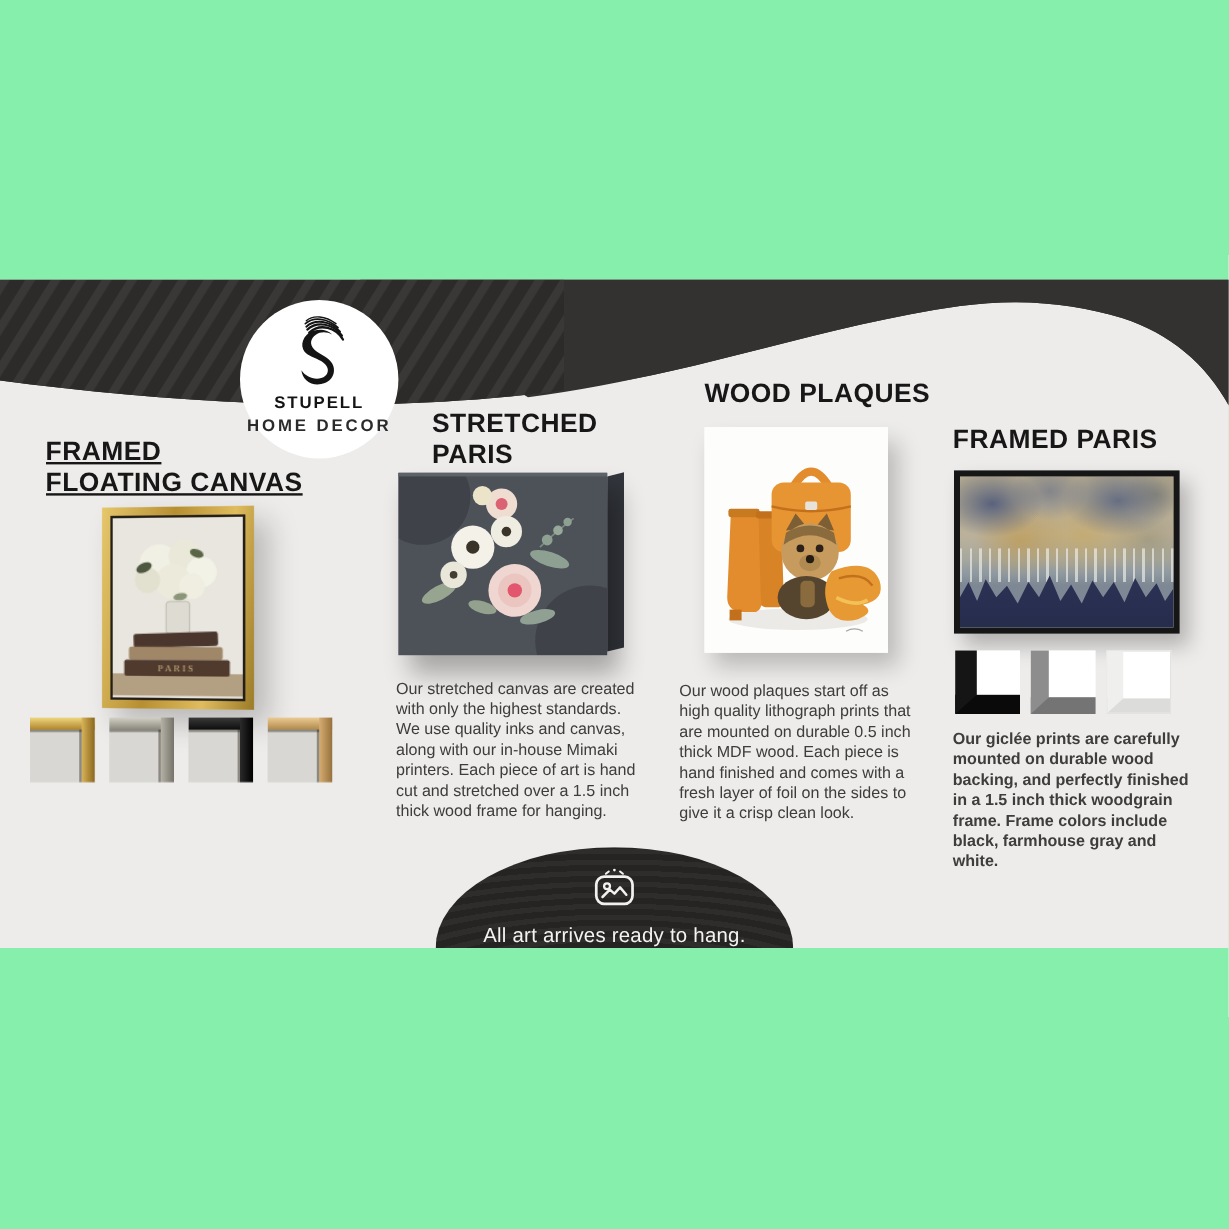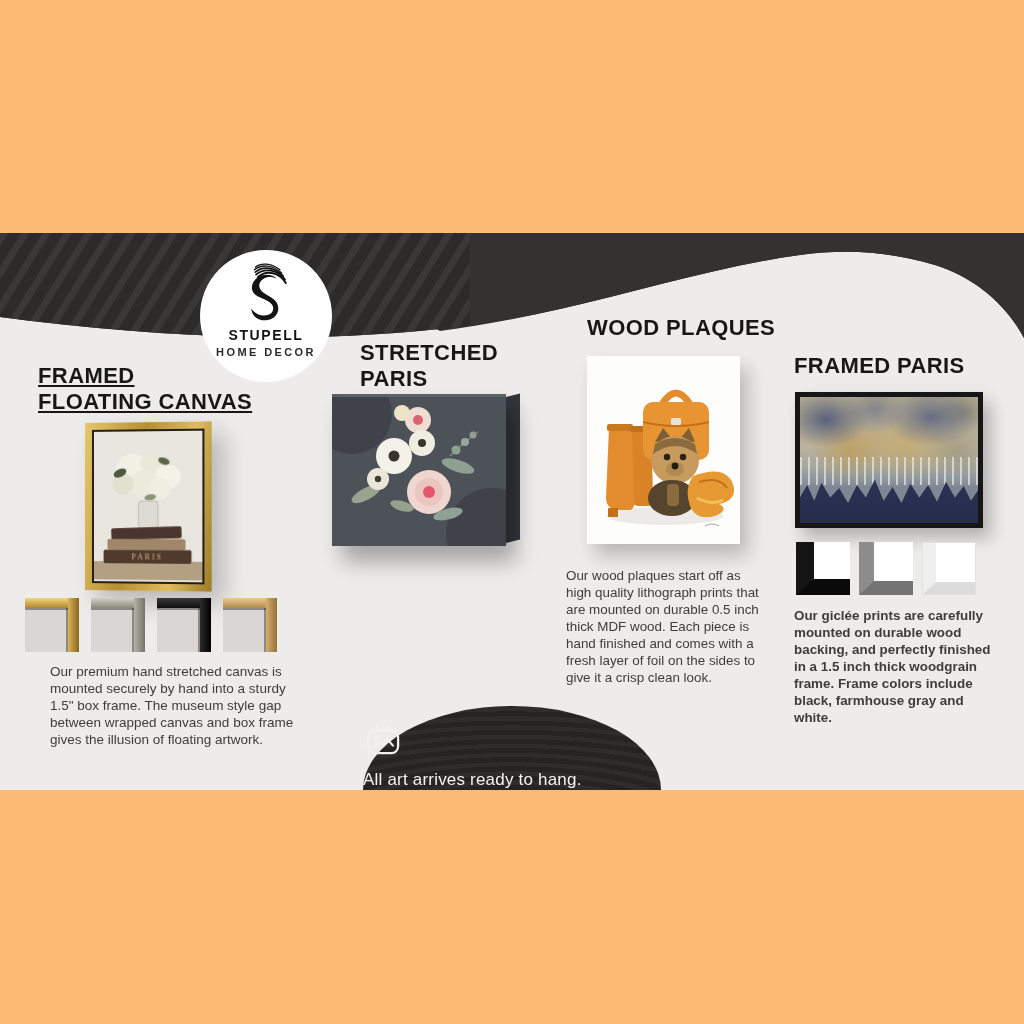--- a/index.html
+++ b/index.html
@@ -1,25 +1,25 @@
 <!DOCTYPE html>
 <html><head>
 <meta charset="utf-8">
 <style>
   html,body{margin:0;padding:0;background:#ffffff;}
-  .page{position:relative;width:1024px;height:1024px;background:#fdba74;overflow:hidden;
+  .page{position:relative;width:1024px;height:1024px;background:#86efac;overflow:hidden;
         font-family:"Liberation Sans", sans-serif;}
   .band{position:absolute;left:0;top:233px;width:1024px;height:557px;background:#edecea;}
   .top-swirl{position:absolute;left:0;top:233px;width:1024px;height:130px;}
   
   .logo-circle{position:absolute;left:200px;top:250px;width:132px;height:132px;border-radius:50%;
                background:#ffffff;display:flex;flex-direction:column;align-items:center;z-index:5;}
   .logo-s{margin-top:9px;width:58px;height:66px;}
   .logo-name{font-size:14px;font-weight:bold;letter-spacing:1.6px;color:#141414;margin-top:2px;}
-  .logo-tag{font-size:11px;font-weight:bold;letter-spacing:2.4px;color:#2b2b2b;margin-top:3px;}
+  .logo-tag{font-size:14px;font-weight:bold;letter-spacing:2.4px;color:#2b2b2b;margin-top:3px;}
   
   .hd{position:absolute;color:#171717;font-weight:800;font-size:22px;line-height:26px;letter-spacing:.4px;z-index:4;}
   .hd span{display:block;}
   
   .para{position:absolute;color:#3e3d3c;font-size:13.4px;line-height:17px;z-index:4;}
   
   .art1{position:absolute;left:85px;top:423px;width:125px;height:167px;
         background:linear-gradient(100deg,#e6c76c 0%,#b78f33 40%,#dfbc5e 72%,#9c7b28 100%);
         padding:7px;box-sizing:border-box;box-shadow:12px 12px 22px rgba(0,0,0,.22);
         transform:perspective(700px) rotateY(-6deg);transform-origin:left center;}
@@ -66,21 +66,21 @@
   .sw2 .L{position:absolute;inset:0;box-sizing:border-box;}
   .sw2-black .L{border-left:18px solid #151515;border-bottom:16px solid #0a0a0a;}
   .sw2-gray .L{border-left:15px solid #8d8d8d;border-bottom:14px solid #747474;}
   .sw2-white .L{border-left:13px solid #efefee;border-bottom:12px solid #dcdcda;}
   
   .dome{position:absolute;left:363px;top:706px;width:298px;height:84px;z-index:6;
         background:
          repeating-radial-gradient(120% 150% at 50% 170%, rgba(255,255,255,.045) 0 12px, rgba(255,255,255,0) 12px 26px),
          #262423;
         border-radius:50% 50% 0 0 / 100% 100% 0 0;
-        display:flex;flex-direction:column;gap:10px;}
+        display:flex;flex-direction:column;align-items:center;gap:10px;}
   .dome-text{color:#f4f3f1;font-size:17px;margin-top:4px;letter-spacing:.2px;}
 </style>
 </head>
 <body>
 
 <div class="page">
 
   <div class="band"></div>
 
   <svg class="top-swirl" viewBox="0 0 1024 130" preserveAspectRatio="none">
@@ -170,21 +170,20 @@
         <div class="gapline-v"></div>
       </div>
     <div class="swatch sw-tan">
         <div class="bar-t"></div>
         <div class="bar-r"></div>
         <div class="gapline"></div>
         <div class="gapline-v"></div>
       </div>
   </div>
 
-  <div class="para" style="left:50px;top:663px;width:250px;font-size:13.5px;">Our premium hand stretched canvas is mounted securely by hand into a sturdy 1.5" box frame. The museum style gap between wrapped canvas and box frame gives the illusion of floating artwork.</div>
 
   <div class="hd" style="left:360px;top:340px;">
     <span>STRETCHED</span>
     <span>PARIS</span>
   </div>
 
   <div class="art2">
     <div class="art2-side"></div>
     <div class="art2-face">
       <svg viewBox="0 0 174 152" width="174" height="152">
@@ -214,20 +213,21 @@
 
         <circle cx="97" cy="98" r="22" fill="#f0d6d1"></circle>
         <circle cx="97" cy="98" r="14" fill="#ebc6c0"></circle>
         <circle cx="97" cy="98" r="6" fill="#e2566e"></circle>
         <ellipse cx="70" cy="112" rx="12" ry="5" fill="#93a18e" transform="rotate(16 70 112)"></ellipse>
       </svg>
     </div>
     <div class="art2-topedge"></div>
   </div>
 
+  <div class="para" style="left:330px;top:565px;width:200px;">Our stretched canvas are created with only the highest standards. We use quality inks and canvas, along with our in-house Mimaki printers. Each piece of art is hand cut and stretched over a 1.5 inch thick wood frame for hanging.</div>
 
   <div class="hd" style="left:587px;top:315px;">
     <span>WOOD PLAQUES</span>
   </div>
 
   <div class="art3">
     <svg viewBox="0 0 153 188" width="153" height="188">
       <rect width="153" height="188" fill="#fdfdfc"></rect>
       <ellipse cx="78" cy="160" rx="58" ry="9" fill="#eceae6"></ellipse>
 

